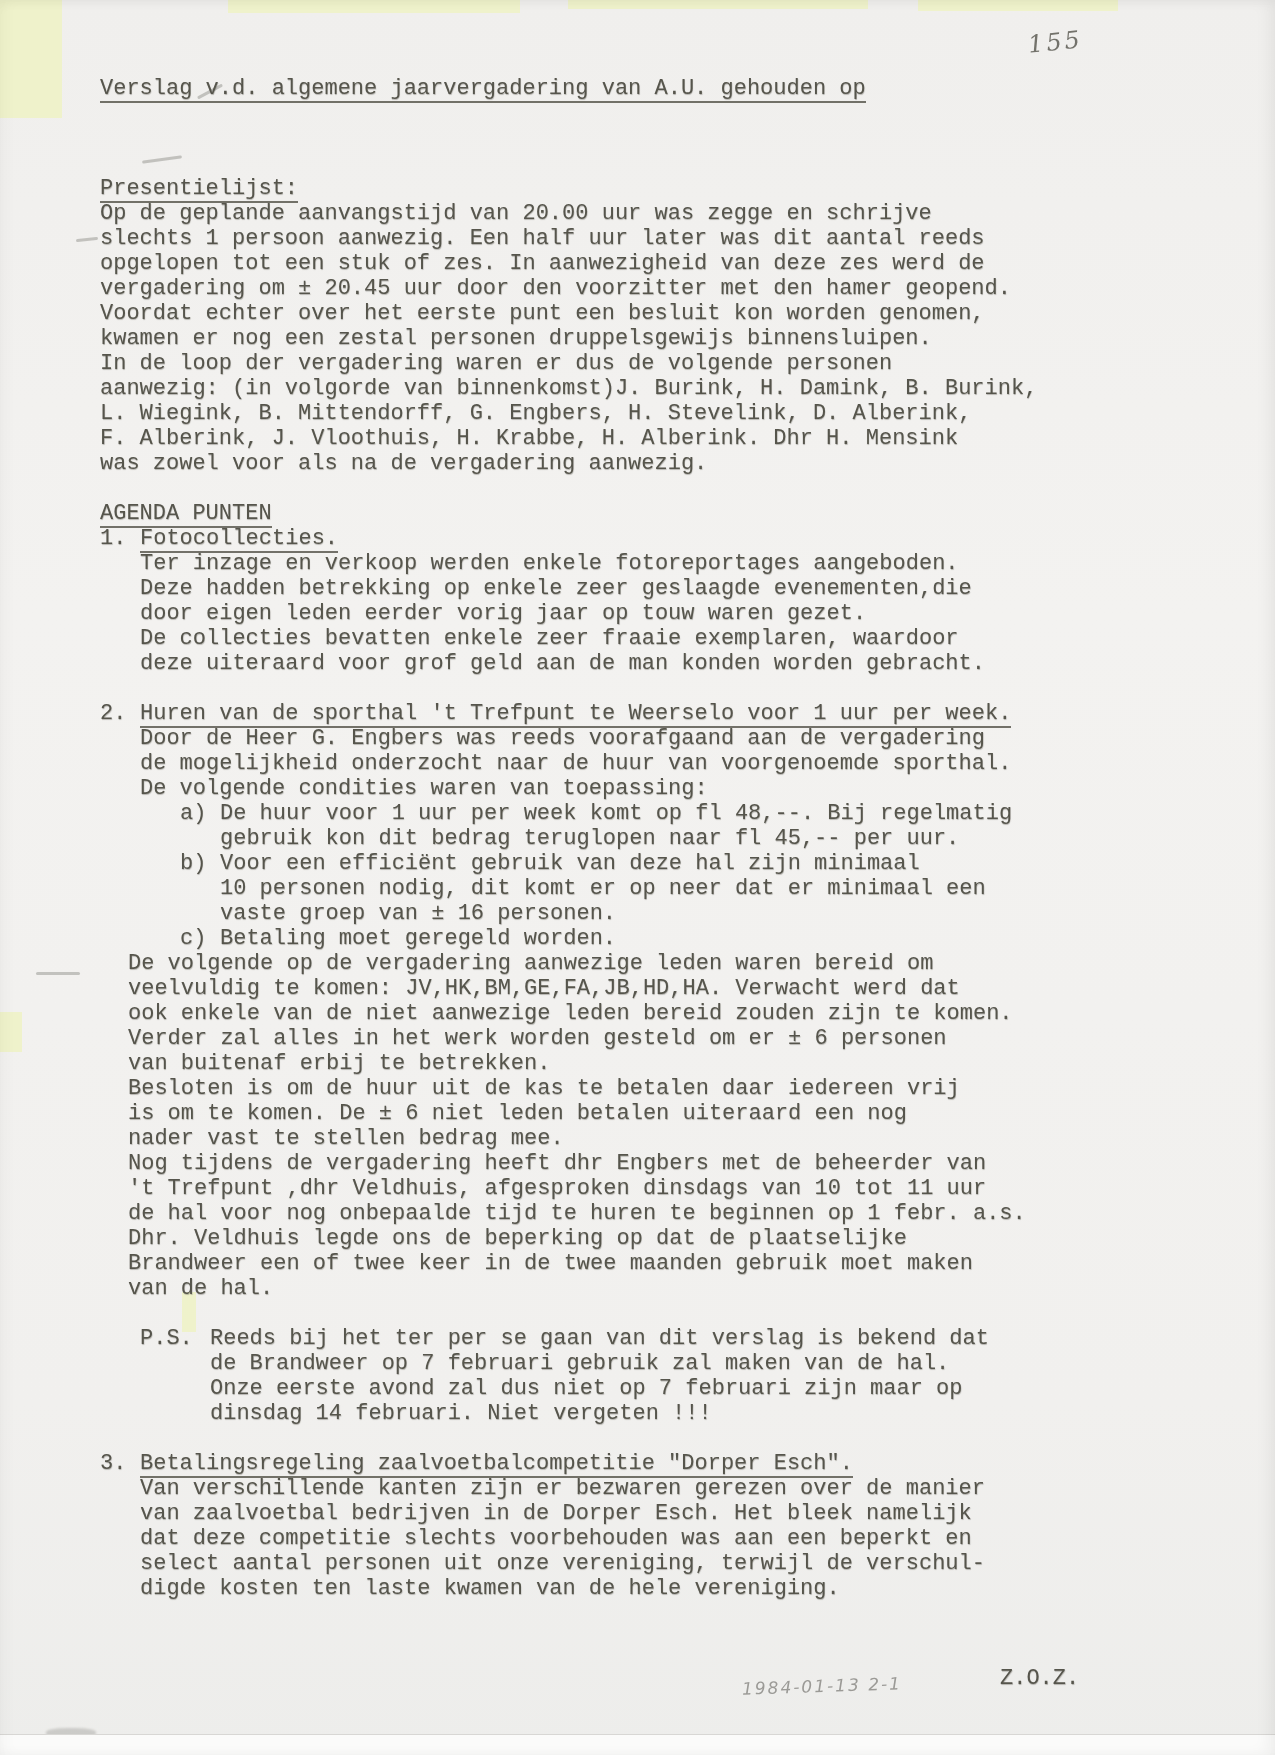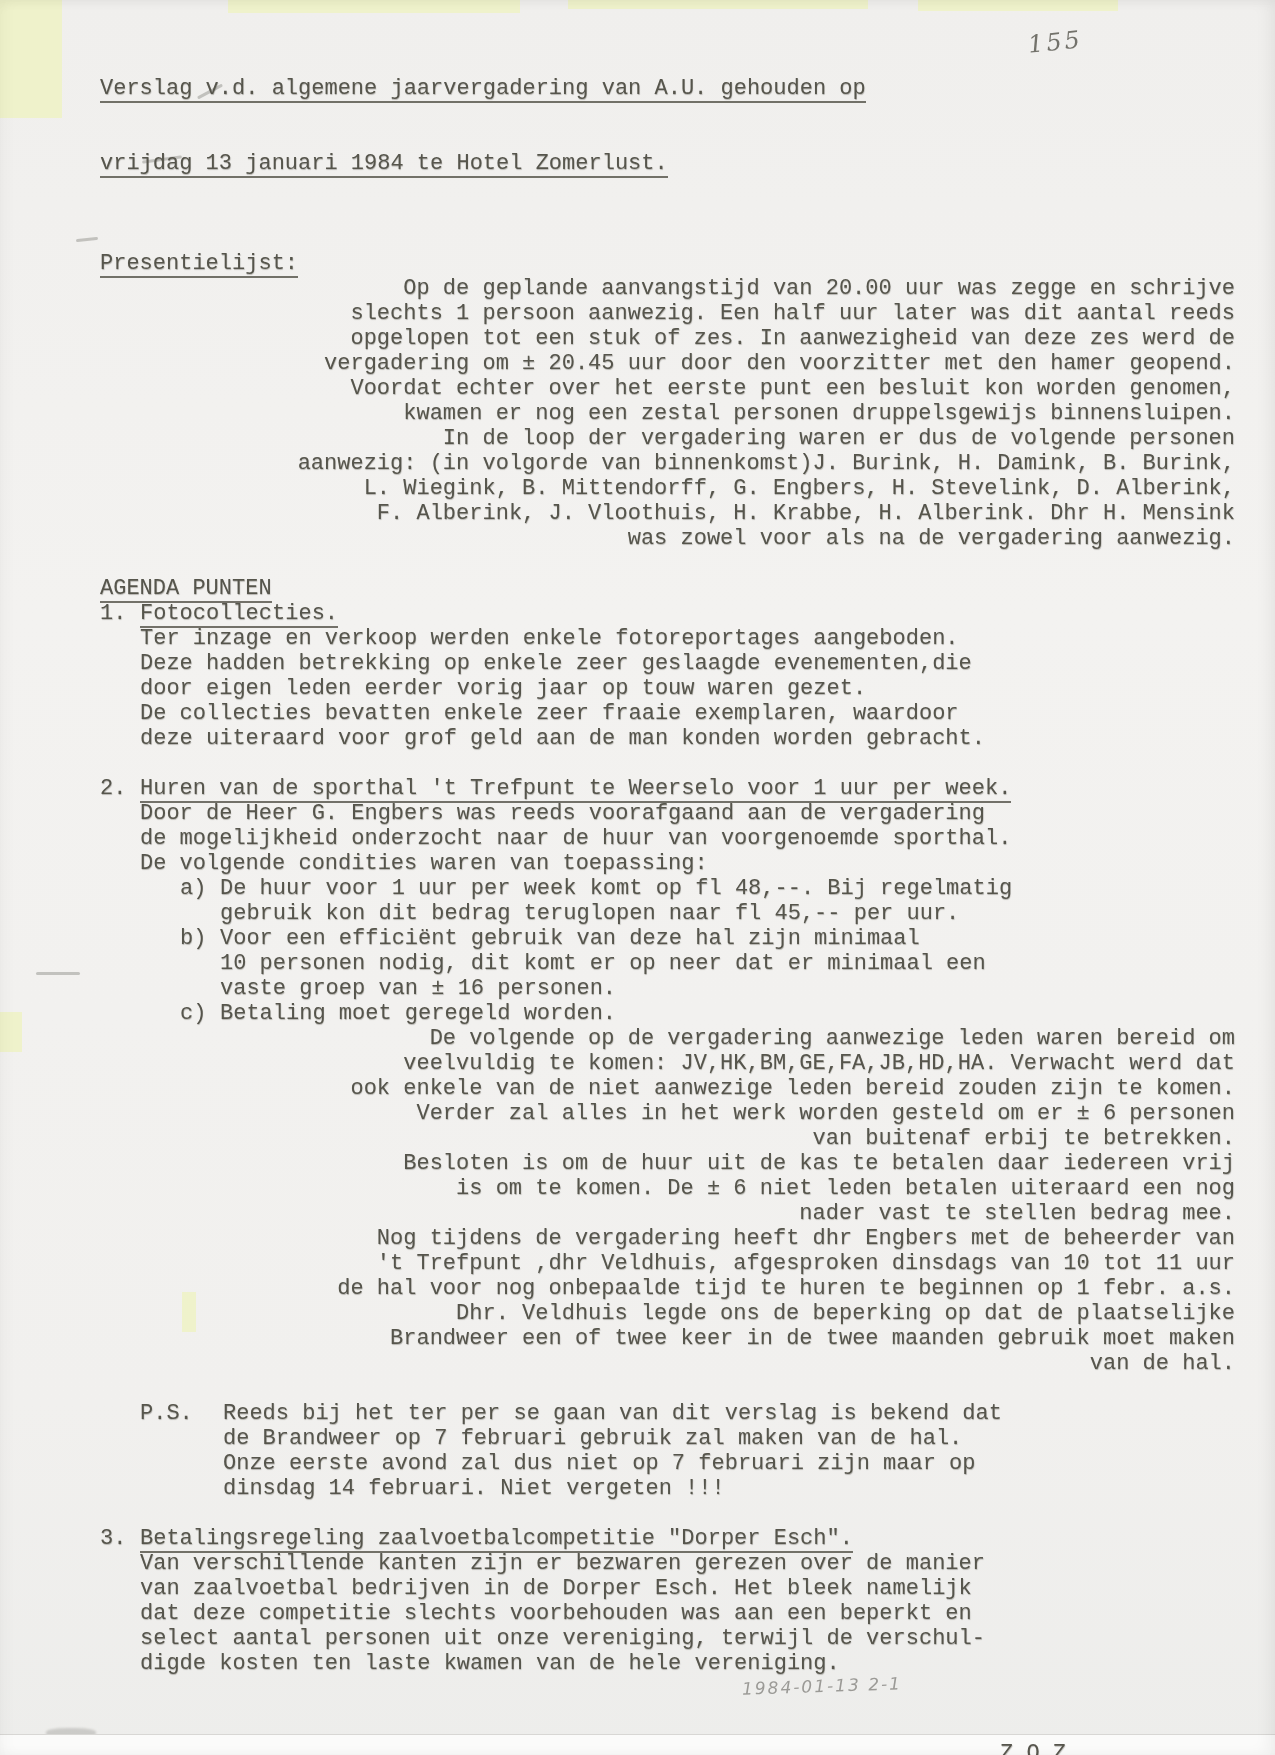--- a/index.html
+++ b/index.html
@@ -12,27 +12,27 @@
   .page-shade{position:absolute;inset:0;pointer-events:none;
     box-shadow:inset -8px 0 14px rgba(0,0,0,0.045), inset 0 6px 10px rgba(0,0,0,0.02), inset 8px 0 12px rgba(0,0,0,0.02);}
   .doc{
     position:absolute;left:100px;top:26px;width:1135px;
     font-size:22px;line-height:25px;color:#56554c;
     text-shadow:0.4px 0.6px 0.8px rgba(86,85,76,0.38);
     white-space:pre-wrap;
   }
   .line{min-height:25px;}
   .ul{border-bottom:2px solid rgba(78,77,66,0.78);padding-bottom:0px;}
-  .group{margin:0;text-align:right;}
+  .group{margin:0;}
   .ind{margin-left:28px;}
   .hang{display:flex;align-items:flex-start;}
   .hang .label{flex:0 0 40px;}
   .hang.sub{margin-left:80px;}
   .hang.sub .label{flex:0 0 40px;}
-  .hang.ps{margin-left:40px;gap:13px;}
+  .hang.ps{margin-left:40px;}
   .hang.ps .label{flex:0 0 70px;}
   .hang-body{flex:1 1 auto;}
   .spacer{height:25px;}
   .right{margin-left:900px;margin-top:40px;}
   .pagenum{
     position:absolute;left:1028px;top:28px;color:#73726b;
     font-family:"DejaVu Serif",serif;font-style:italic;font-size:24px;
     transform:rotate(-6deg);letter-spacing:3px;
   }
   .footer-note{
@@ -61,15 +61,14 @@
 <div class="artifact pencil" style="left:36px;top:972px;width:44px;height:3px;"></div>
 <div class="smudge" style="left:46px;top:1728px;width:50px;height:10px;"></div>
 <div class="bottom-strip"></div>
 <div class="page-shade"></div>
 
 <div class="pagenum">155</div>
 <div class="footer-note">1984-01-13 2-1</div>
 
 <div class="doc">
   <div class="line"><span class="ul">Verslag v.d. algemene jaarvergadering van A.U. gehouden op</span></div>
-  <div class="line"><span class="ul">vrijdag 13 januari 1984 te Hotel Zomerlust.</span></div>
   <div><div class="spacer"></div><div class="line"><span class="ul">Presentielijst:</span></div><div class="group"><div class="line">Op de geplande aanvangstijd van 20.00 uur was zegge en schrijve</div><div class="line">slechts 1 persoon aanwezig. Een half uur later was dit aantal reeds</div><div class="line">opgelopen tot een stuk of zes. In aanwezigheid van deze zes werd de</div><div class="line">vergadering om ± 20.45 uur door den voorzitter met den hamer geopend.</div><div class="line">Voordat echter over het eerste punt een besluit kon worden genomen,</div><div class="line">kwamen er nog een zestal personen druppelsgewijs binnensluipen.</div><div class="line">In de loop der vergadering waren er dus de volgende personen</div><div class="line">aanwezig: (in volgorde van binnenkomst)J. Burink, H. Damink, B. Burink,</div><div class="line">L. Wiegink, B. Mittendorff, G. Engbers, H. Stevelink, D. Alberink,</div><div class="line">F. Alberink, J. Vloothuis, H. Krabbe, H. Alberink. Dhr H. Mensink</div><div class="line">was zowel voor als na de vergadering aanwezig.</div></div><div class="spacer"></div><div class="line"><span class="ul">AGENDA PUNTEN</span></div><div class="hang"><div class="label">1.</div><div class="hang-body"><div class="line"><span class="ul">Fotocollecties.</span></div><div class="line">Ter inzage en verkoop werden enkele fotoreportages aangeboden.</div><div class="line">Deze hadden betrekking op enkele zeer geslaagde evenementen,die</div><div class="line">door eigen leden eerder vorig jaar op touw waren gezet.</div><div class="line">De collecties bevatten enkele zeer fraaie exemplaren, waardoor</div><div class="line">deze uiteraard voor grof geld aan de man konden worden gebracht.</div></div></div><div class="spacer"></div><div class="hang"><div class="label">2.</div><div class="hang-body"><div class="line"><span class="ul">Huren van de sporthal 't Trefpunt te Weerselo voor 1 uur per week.</span></div><div class="line">Door de Heer G. Engbers was reeds voorafgaand aan de vergadering</div><div class="line">de mogelijkheid onderzocht naar de huur van voorgenoemde sporthal.</div><div class="line">De volgende condities waren van toepassing:</div></div></div><div class="hang sub"><div class="label">a)</div><div class="hang-body"><div class="line">De huur voor 1 uur per week komt op fl 48,--. Bij regelmatig</div><div class="line">gebruik kon dit bedrag teruglopen naar fl 45,-- per uur.</div></div></div><div class="hang sub"><div class="label">b)</div><div class="hang-body"><div class="line">Voor een efficiënt gebruik van deze hal zijn minimaal</div><div class="line">10 personen nodig, dit komt er op neer dat er minimaal een</div><div class="line">vaste groep van ± 16 personen.</div></div></div><div class="hang sub"><div class="label">c)</div><div class="hang-body"><div class="line">Betaling moet geregeld worden.</div></div></div><div class="group ind"><div class="line">De volgende op de vergadering aanwezige leden waren bereid om</div><div class="line">veelvuldig te komen: JV,HK,BM,GE,FA,JB,HD,HA. Verwacht werd dat</div><div class="line">ook enkele van de niet aanwezige leden bereid zouden zijn te komen.</div><div class="line">Verder zal alles in het werk worden gesteld om er ± 6 personen</div><div class="line">van buitenaf erbij te betrekken.</div><div class="line">Besloten is om de huur uit de kas te betalen daar iedereen vrij</div><div class="line">is om te komen. De ± 6 niet leden betalen uiteraard een nog</div><div class="line">nader vast te stellen bedrag mee.</div><div class="line">Nog tijdens de vergadering heeft dhr Engbers met de beheerder van</div><div class="line">'t Trefpunt ,dhr Veldhuis, afgesproken dinsdags van 10 tot 11 uur</div><div class="line">de hal voor nog onbepaalde tijd te huren te beginnen op 1 febr. a.s.</div><div class="line">Dhr. Veldhuis legde ons de beperking op dat de plaatselijke</div><div class="line">Brandweer een of twee keer in de twee maanden gebruik moet maken</div><div class="line">van de hal.</div></div><div class="spacer"></div><div class="hang ps"><div class="label">P.S.</div><div class="hang-body"><div class="line">Reeds bij het ter per se gaan van dit verslag is bekend dat</div><div class="line">de Brandweer op 7 februari gebruik zal maken van de hal.</div><div class="line">Onze eerste avond zal dus niet op 7 februari zijn maar op</div><div class="line">dinsdag 14 februari. Niet vergeten !!!</div></div></div><div class="spacer"></div><div class="hang"><div class="label">3.</div><div class="hang-body"><div class="line"><span class="ul">Betalingsregeling zaalvoetbalcompetitie "Dorper Esch".</span></div><div class="line">Van verschillende kanten zijn er bezwaren gerezen over de manier</div><div class="line">van zaalvoetbal bedrijven in de Dorper Esch. Het bleek namelijk</div><div class="line">dat deze competitie slechts voorbehouden was aan een beperkt en</div><div class="line">select aantal personen uit onze vereniging, terwijl de verschul-</div><div class="line">digde kosten ten laste kwamen van de hele vereniging.</div></div></div><div class="spacer"></div><div class="line right">Z.O.Z.</div></div>
 </div>
 
 </body></html>

